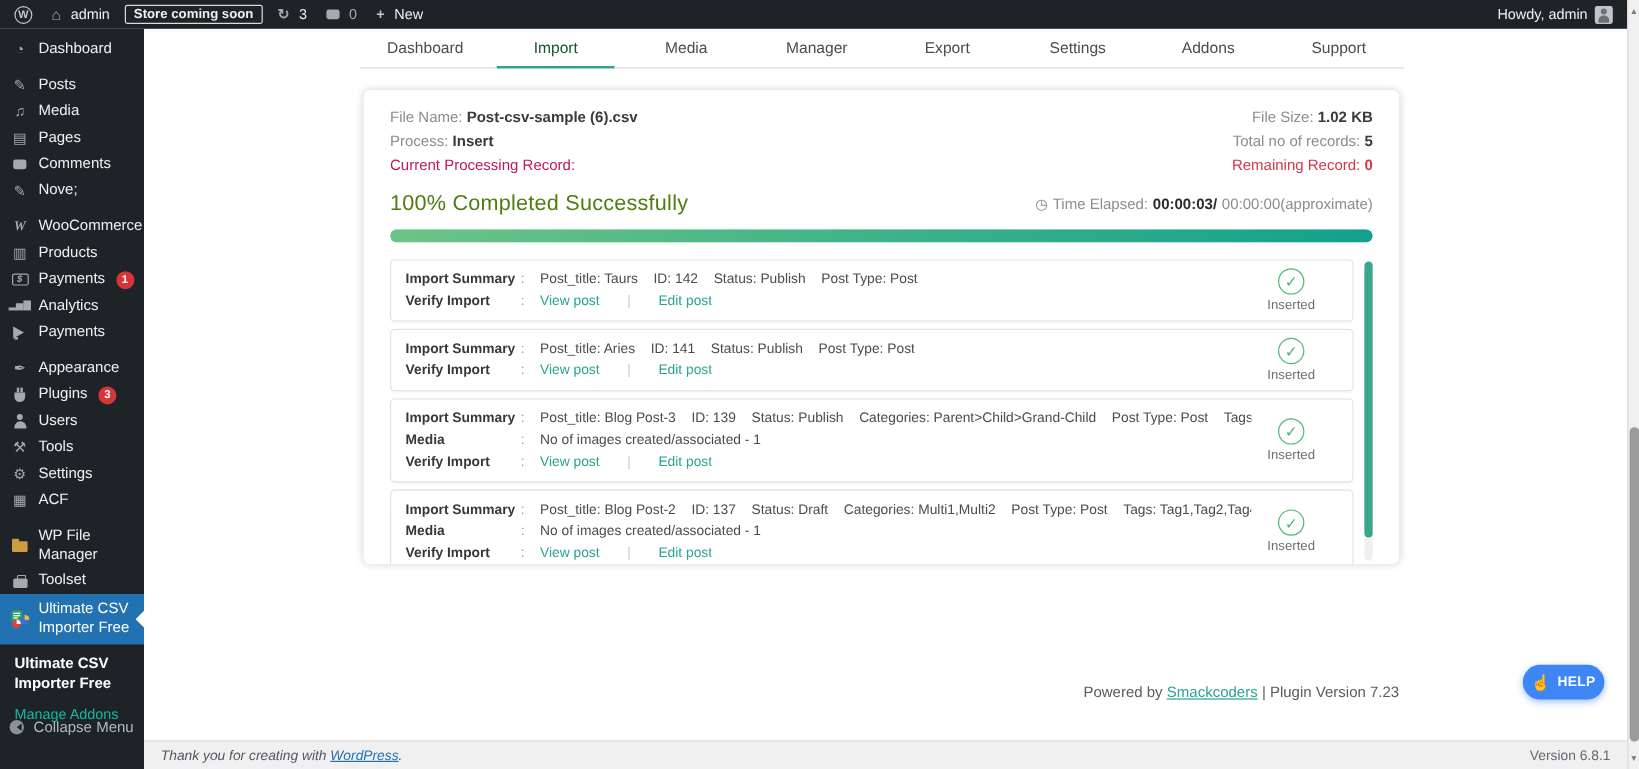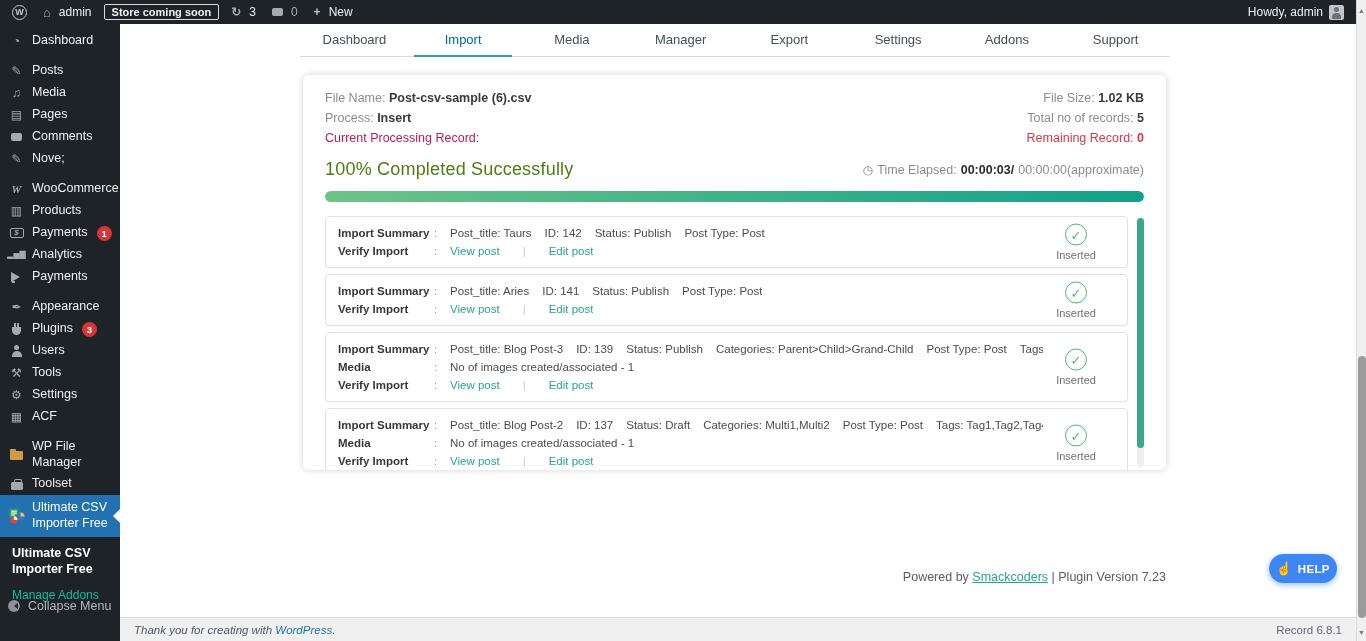--- a/index.html
+++ b/index.html
@@ -68,21 +68,21 @@
     border-bottom:5px solid transparent;border-left:9px solid #a7aaad}
   .i-mega::after{content:"";position:absolute;left:1px;top:9px;width:3px;height:2px;background:#a7aaad}
   .i-collapse{width:12px;height:12px;border-radius:50%;background:#8e9296;position:relative;display:inline-block}
   .i-collapse::before{content:"";position:absolute;top:3px;left:3px;border:3px solid transparent;
     border-right:4px solid #1d2327}
 
   
   .main{position:absolute;left:120px;top:24px;right:10px;bottom:24px;background:#fff}
   .tabs{display:flex;margin-left:180px;width:870px;height:33px;border-bottom:1px solid #d8dadd}
   .tab{flex:1;text-align:center;font-size:13px;color:#474d54;line-height:32px;position:relative;cursor:pointer;white-space:nowrap}
-  .tab.active{color:#0369a1}
+  .tab.active{color:#14532d}
   .tab.active::after{content:"";position:absolute;left:50%;transform:translateX(-50%);bottom:-1px;
     width:98px;height:2px;background:#29a393}
 
   .card{position:absolute;left:183px;top:51px;width:863px;height:395px;background:#fff;border-radius:6px;
     box-shadow:0 0 7px rgba(0,0,0,.18);padding:13px 22px 0 22px;overflow:hidden}
   .info{display:flex;justify-content:space-between;font-size:12.5px;line-height:20px}
   .info .col-r{text-align:right}
   .lbl{color:#8c8c8c}
   .val{color:#3a3a3a;font-weight:bold}
   .green{color:#be185d;font-weight:normal}
@@ -122,21 +122,21 @@
     background:#3e86f5;color:#fff;font-weight:bold;font-size:11.5px;font-family:"Liberation Sans",sans-serif;
     display:flex;align-items:center;justify-content:center;gap:5px;cursor:pointer;
     box-shadow:0 2px 6px rgba(62,134,245,.5);letter-spacing:.3px}
   .help-hand::before{content:"☝";color:#f5cba7;font-size:13px}
 
   
   .wp-footer{position:absolute;left:120px;right:10px;bottom:0;height:24px;background:#f0f0f1;
     border-top:1px solid #dcdcde;display:flex;justify-content:space-between;align-items:center;
     padding:0 14px;font-size:11.5px;color:#50575e;z-index:20}
   .wp-footer .thanks{font-style:italic}
-  .wp-link{color:#2271b1;cursor:pointer;font-style:italic}
+  .wp-link{color:#2271b1;text-decoration:underline;cursor:pointer;font-style:italic}
   .wp-version{color:#646970}
 
   
   .page-scrollbar{position:absolute;right:0;top:0;bottom:0;width:10px;background:#f0f0f1;
     border-left:1px solid #dadada;z-index:50}
   .sb-arrow{position:absolute;left:0;width:100%;text-align:center;font-size:7px;color:#7a7a7a;line-height:10px}
   .sb-up{top:6px}.sb-up::before{content:"▲"}
   .sb-down{bottom:3px}.sb-down::before{content:"▼"}
   .sb-thumb{position:absolute;left:1px;width:8px;top:356px;height:262px;background:#9b9b9b;border-radius:4px;cursor:grab}
 </style>
@@ -483,20 +483,20 @@
     <span class="help-hand"></span>
     <span>HELP</span>
   </button>
 </main>
 
 <footer class="wp-footer">
   <span class="thanks">
     <span>Thank you for creating with</span>
     <span class="wp-link">WordPress</span><span>.</span>
   </span>
-  <span class="wp-version">Record 6.8.1</span>
+  <span class="wp-version">Version 6.8.1</span>
 </footer>
 
 <div class="page-scrollbar">
   <span class="sb-arrow sb-up"></span>
   <div class="sb-thumb"></div>
   <span class="sb-arrow sb-down"></span>
 </div>
 
 </body></html>

